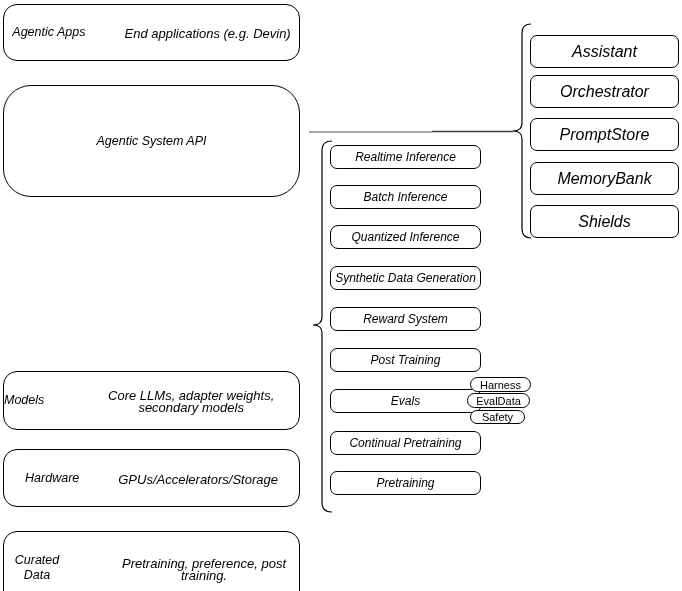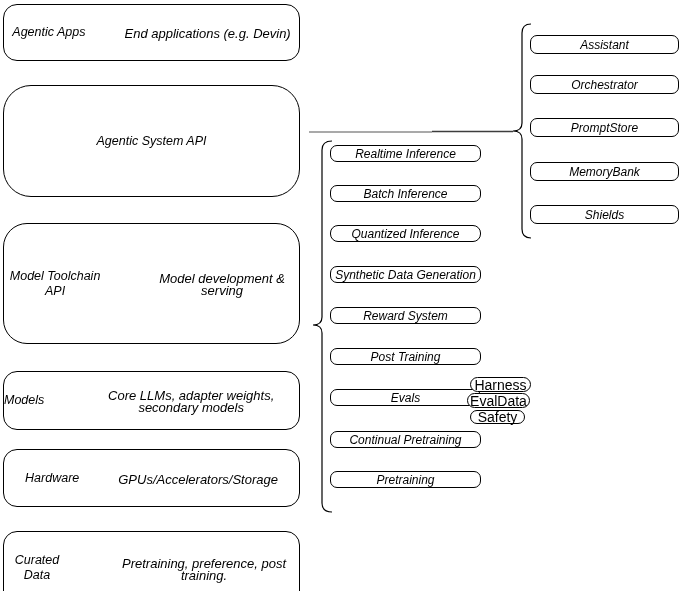--- a/index.html
+++ b/index.html
@@ -18,31 +18,31 @@
   .lbox{left:3px;width:297px;border-radius:14px;}
   .lbox .title{font-size:12.5px;line-height:15px;}
   .lbox .subtitle{font-size:13px;line-height:12px;margin-top:3px;padding-left:39px;}
   .b-apps{top:4px;height:57px;}
   .b-sysapi{top:85px;height:112px;border-radius:28px;}
   .b-toolchain{top:223px;height:121px;border-radius:24px;}
   .b-models{top:371px;height:59px;}
   .b-hardware{top:449px;height:58px;}
   .b-curated{top:531px;height:74px;}
   
-  .mbox{left:330px;width:151px;height:17px;border-radius:7px;font-size:12px;z-index:1;}
+  .mbox{left:330px;width:151px;height:24px;border-radius:7px;font-size:12px;z-index:1;}
   .m0{top:145px;} .m1{top:185px;} .m2{top:225px;border-radius:8px;} .m3{top:266px;text-align:center;}
   .m4{top:307px;} .m5{top:348px;} .m6{top:389px;} .m7{top:431px;text-align:right;} .m8{top:471px;}
   
-  .rbox{left:530px;width:149px;height:19px;border-radius:7px;font-size:12px;}
+  .rbox{left:530px;width:149px;height:33px;border-radius:7px;font-size:16px;}
   .r0{top:35px;} .r1{top:75px;} .r2{top:118px;} .r3{top:162px;} .r4{top:205px;}
   
   .pill{
     position:absolute;box-sizing:border-box;background:#fff;border:1px solid #000;
     border-radius:999px;display:flex;align-items:center;justify-content:center;
-    font-size:14px;z-index:2;
+    font-size:11px;z-index:2;
   }
   .p-harness{left:470px;top:377px;width:61px;height:15px;}
   .p-evaldata{left:467px;top:393px;width:63px;height:15px;}
   .p-safety{left:470px;top:410px;width:55px;height:14px;}
 </style>
 </head>
 <body>
 
 <div class="canvas">
 
@@ -55,24 +55,20 @@
 
     <path fill="none" stroke="#000" stroke-width="1.2" d="M531,24 Q522,24 522,33 L522,123 Q522,131 513,131 Q522,131 522,139 L522,229 Q522,238 531,238"></path>
   </svg>
 
   <div class="node lbox b-apps">
     <div class="title">Agentic Apps</div>
     <div class="subtitle">End applications (e.g. Devin)</div>
   </div>
   <div class="node lbox b-sysapi">
     <div class="title">Agentic System API</div>
-  </div>
-  <div class="node lbox b-toolchain">
-    <div class="title">Model Toolchain API</div>
-    <div class="subtitle">Model development &amp; serving</div>
   </div>
   <div class="node lbox b-models">
     <div class="title">Models</div>
     <div class="subtitle">Core LLMs, adapter weights, secondary models</div>
   </div>
   <div class="node lbox b-hardware">
     <div class="title">Hardware</div>
     <div class="subtitle">GPUs/Accelerators/Storage</div>
   </div>
   <div class="node lbox b-curated">

